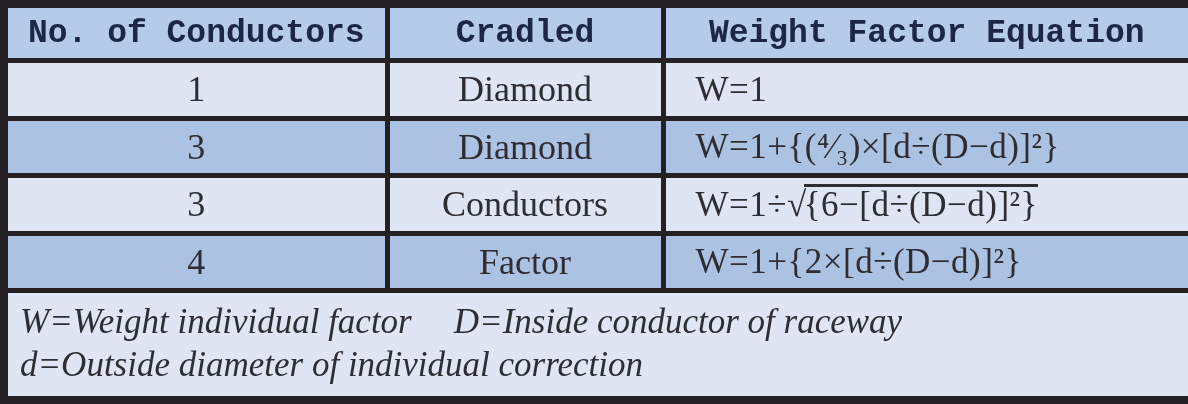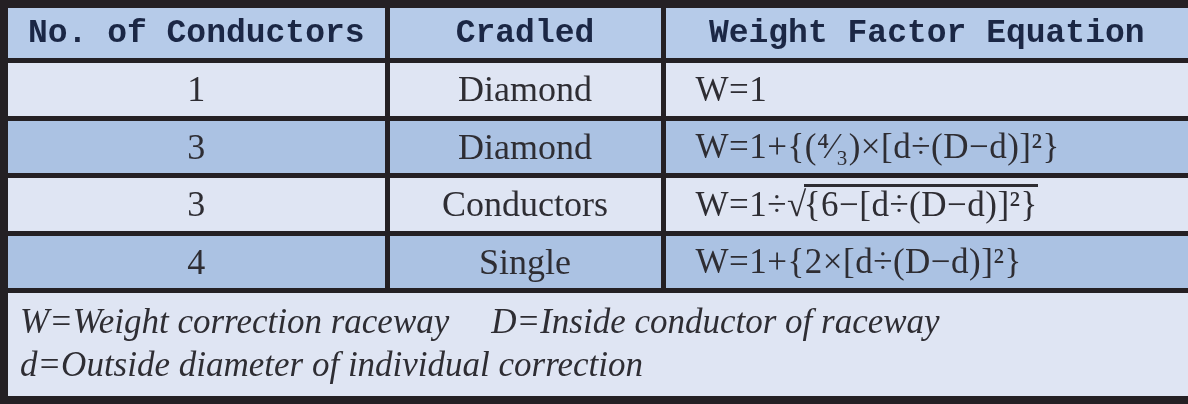--- a/index.html
+++ b/index.html
@@ -100,23 +100,23 @@
     </tr>
     <tr class="row-light">
       <td>3</td>
       <td>Conductors</td>
       <td class="equation-cell">
         <span class="sqrt-group"><span>W=1÷√</span><span class="sqrt-radicand">{6−[d÷(D−d)]²}</span></span>
       </td>
     </tr>
     <tr class="row-medium">
       <td>4</td>
-      <td>Single</td>
+      <td>Factor</td>
       <td class="equation-cell">W=1+{2×[d÷(D−d)]²}</td>
     </tr>
     <tr>
       <td class="footnote-cell" colspan="3">
-        <span class="footnote-line"><span>W=Weight correction raceway</span><span class="footnote-sep"></span><span>D=Inside conductor of raceway</span></span>
+        <span class="footnote-line"><span>W=Weight individual factor</span><span class="footnote-sep"></span><span>D=Inside conductor of raceway</span></span>
         <span class="footnote-line"><span>d=Outside diameter of individual correction</span></span>
       </td>
     </tr>
   </tbody>
 </table>
 
 </body></html>

